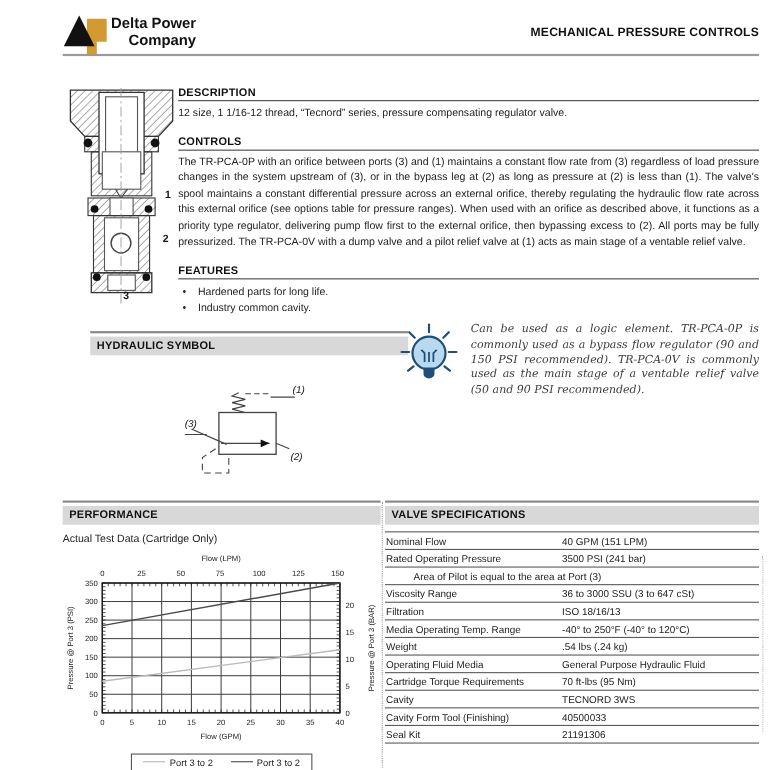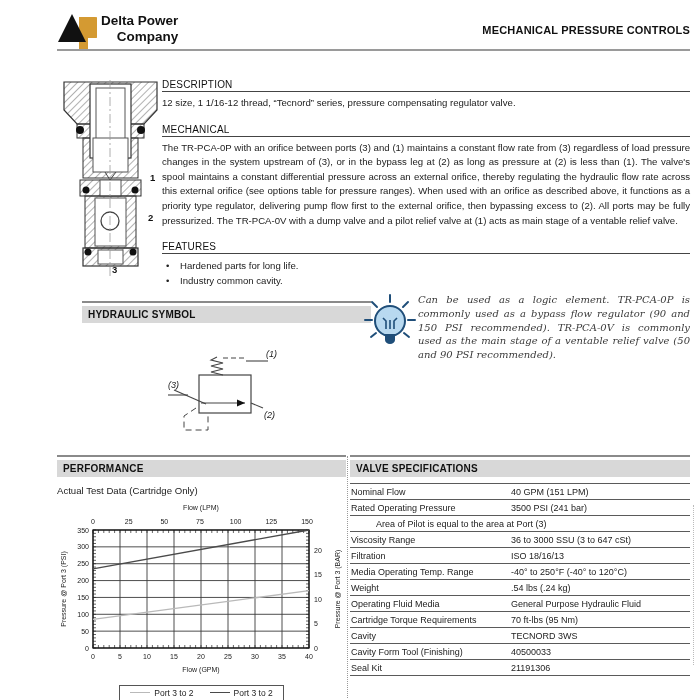--- a/index.html
+++ b/index.html
@@ -10,28 +10,28 @@
   .company-name{font-size:13.5px;font-weight:bold;color:#111;line-height:16px;}
   .doc-title{font-size:11px;font-weight:bold;color:#111;letter-spacing:.2px;}
   .header-rule{position:absolute;left:57px;top:49px;width:633px;height:2px;background:#9a9a9a;}
   
   .gray-bar{background:#d8d8d8;font-size:10px;font-weight:bold;color:#111;
             padding:3px 0 3px 6px;letter-spacing:.2px;}
   .model-bar{position:absolute;left:57px;top:54px;width:633px;}
   .model-bar .ttl{font-weight:bold;color:#222;margin-left:14px;}
   .topline{height:2px;background:#8a8a8a;margin-bottom:3px;}
   
-  .sec-head{font-size:10px;font-weight:normal;color:#111;border-bottom:1.4px solid #444;
+  .sec-head{font-size:10px;font-weight:bold;color:#111;border-bottom:1.4px solid #444;
             padding-bottom:1px;margin:0 0 4px 0;letter-spacing:.2px;}
   .body-txt{font-size:9.6px;line-height:14.6px;color:#222;margin:0 0 13px 0;}
   .just{text-align:justify;}
   .feat-row{display:flex;font-size:9.6px;line-height:15px;color:#222;}
   .feat-row .b{width:14px;padding-left:4px;}
   
-  .note-wrap{display:flex;}
+  .note-wrap{display:flex;gap:10px;}
   .note-txt{font-family:"DejaVu Serif",serif;font-style:italic;font-size:10px;
             line-height:13.8px;color:#3a3a3a;text-align:justify;}
   
   .port-num{position:absolute;font-size:9.5px;font-weight:bold;color:#111;}
   
   .spec-table{margin-top:6px;}
   .spec-row{display:flex;border-bottom:1.3px solid #5a5a5a;font-size:9px;color:#222;}
   .spec-row:first-child{border-top:1.3px solid #5a5a5a;}
   .spec-row .lbl{width:132px;flex:none;padding:2.5px 2px 2.5px 1px;}
   .spec-row .val{flex:1;padding:2.5px 0 2.5px 2px;margin-left:24px;}
@@ -103,21 +103,21 @@
     </svg>
   </div>
   <span class="port-num" style="left:150px;top:172px;">1</span>
   <span class="port-num" style="left:148px;top:212px;">2</span>
   <span class="port-num" style="left:112px;top:264px;">3</span>
 
   <div class="abs" style="left:162px;top:79px;width:528px;">
     <div class="sec-head">DESCRIPTION</div>
     <p class="body-txt">12 size, 1 1/16-12 thread, “Tecnord” series, pressure compensating regulator valve.</p>
 
-    <div class="sec-head">MECHANICAL</div>
+    <div class="sec-head">CONTROLS</div>
     <p class="body-txt just">The TR-PCA-0P with an orifice between ports (3) and (1) maintains a constant flow rate from (3) regardless of load pressure changes in the system upstream of (3), or in the bypass leg at (2) as long as pressure at (2) is less than (1). The valve's spool maintains a constant differential pressure across an external orifice, thereby regulating the hydraulic flow rate across this external orifice (see options table for pressure ranges). When used with an orifice as described above, it functions as a priority type regulator, delivering pump flow first to the external orifice, then bypassing excess to (2). All ports may be fully pressurized. The TR-PCA-0V with a dump valve and a pilot relief valve at (1) acts as main stage of a ventable relief valve.</p>
 
     <div class="sec-head" style="margin-top:12px;">FEATURES</div>
     <div>
         <div class="feat-row">
           <span class="b">•</span>
           <span>Hardened parts for long life.</span>
         </div>
         <div class="feat-row">
           <span class="b">•</span>

